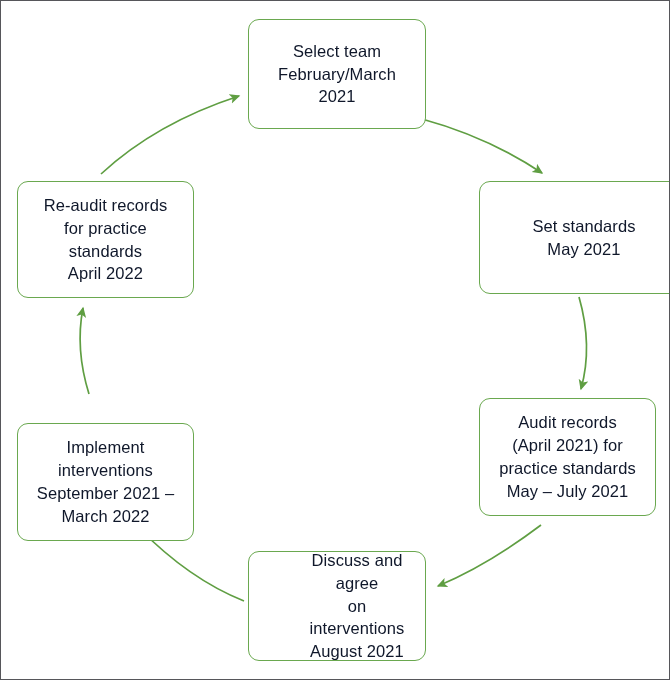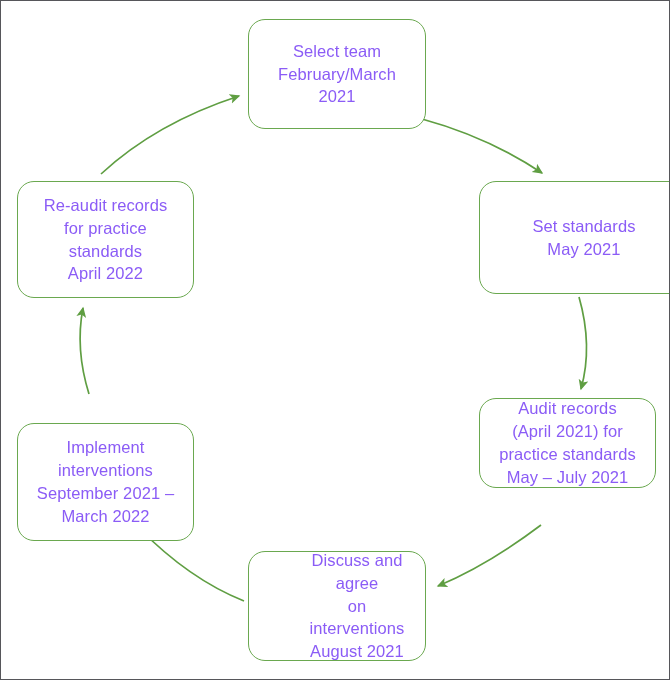--- a/index.html
+++ b/index.html
@@ -23,39 +23,39 @@
     top: 0;
     width: 670px;
     height: 680px;
     pointer-events: none;
   }
   .node {
     position: absolute;
     box-sizing: border-box;
     background: #ffffff;
     border: 1.6px solid #6aa84f;
-    border-radius: 17px;
+    border-radius: 11px;
     display: flex;
     align-items: center;
     justify-content: center;
     text-align: center;
-    color: #8b5cf6;
+    color: #0f172a;
     font-size: 16.5px;
     line-height: 1.38;
     letter-spacing: 0.1px;
     z-index: 2;
   }
   .node-label {
     padding: 0 9px;
     white-space: pre-line;
   }
   
   #node-select-team      { left: 247px; top: 18px;  width: 178px; height: 110px; }
   #node-set-standards    { left: 478px; top: 180px; width: 210px; height: 113px; }
-  #node-audit-records    { left: 478px; top: 397px; width: 177px; height: 90px; }
+  #node-audit-records    { left: 478px; top: 397px; width: 177px; height: 118px; }
   #node-discuss-agree    { left: 247px; top: 550px; width: 178px; height: 110px; padding-left: 40px; }
   #node-implement        { left: 16px;  top: 397px; width: 177px; height: 118px; margin-top: 25px; }
   #node-reaudit          { left: 16px;  top: 180px; width: 177px; height: 117px; text-align: center; }
 </style>
 </head>
 <body>
 
 <div id="page">
 
   <svg id="arrow-layer" viewBox="0 0 670 680" width="670" height="680" xmlns="http://www.w3.org/2000/svg">

